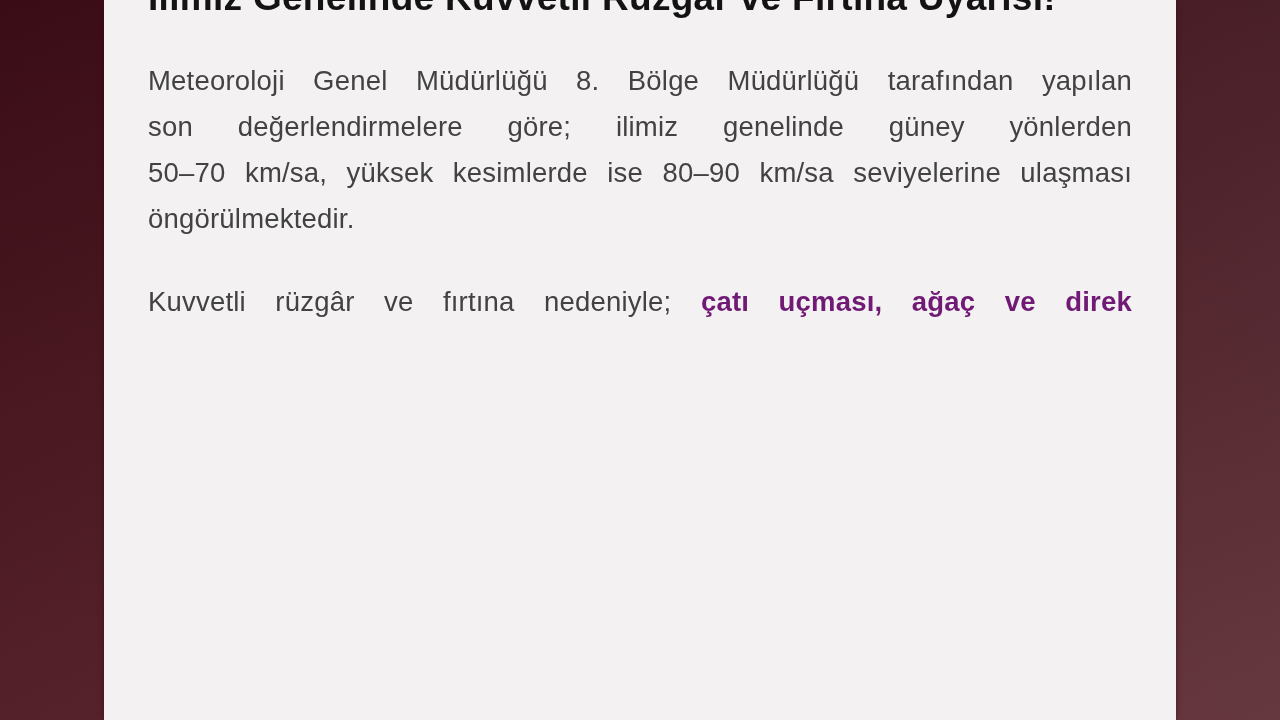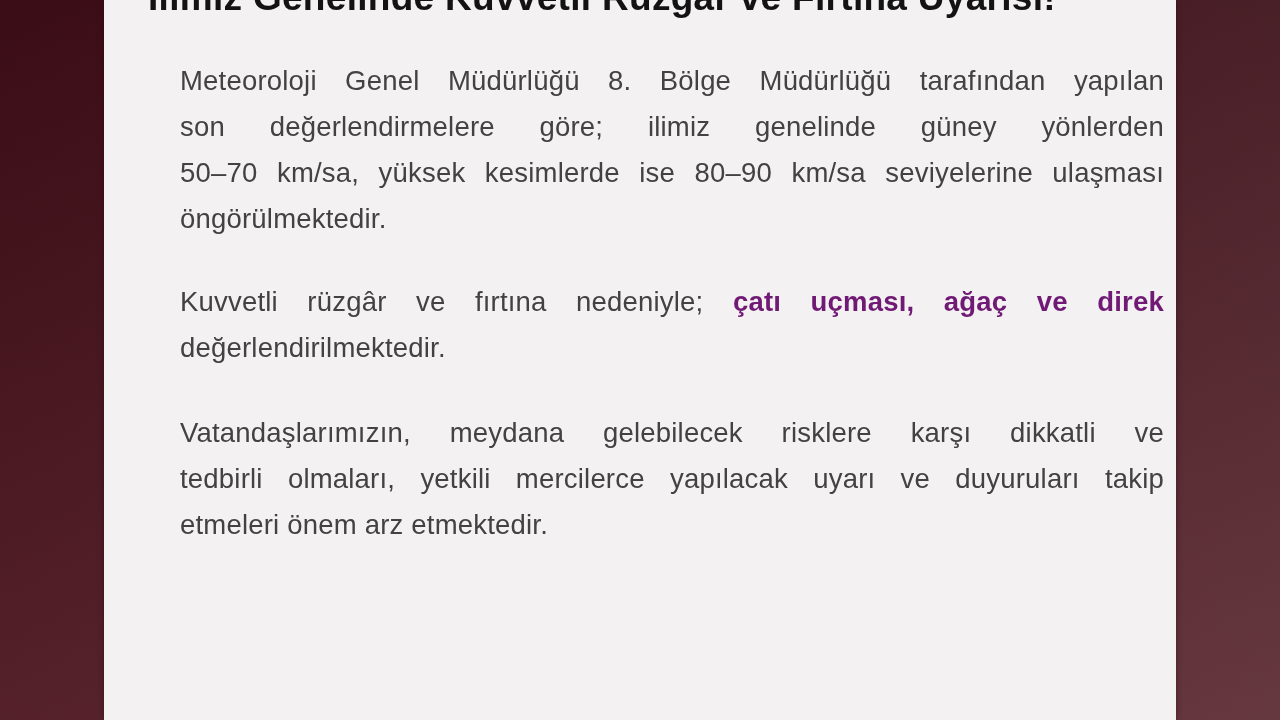--- a/index.html
+++ b/index.html
@@ -39,21 +39,21 @@
   }
   .para {
     font-size: 27.5px;
     line-height: 46px;
     color: #424242;
     letter-spacing: 0.2px;
   }
   .para-1 { margin-top: 38px; }
   .para-2 { margin-top: 37px; }
   .para-3 { margin-top: 39px; }
-  .line { width: 100%; margin-left: 32px; }
+  .line { width: 100%; }
   .just {
     text-align: justify;
     text-align-last: justify;
   }
   .last-line {
     text-align: right;
     text-align-last: left;
   }
   .b {
     font-weight: bold;
@@ -69,22 +69,16 @@
 
   <div class="para para-1">
     <div class="line just">Meteoroloji Genel Müdürlüğü 8. Bölge Müdürlüğü tarafından yapılan</div>
     <div class="line just">son değerlendirmelere göre; ilimiz genelinde güney yönlerden</div>
     <div class="line just">50–70 km/sa, yüksek kesimlerde ise 80–90 km/sa seviyelerine ulaşması</div>
     <div class="line last-line">öngörülmektedir.</div>
   </div>
 
   <div class="para para-2">
     <div class="line just"><span>Kuvvetli rüzgâr ve fırtına nedeniyle; </span><span class="b">çatı uçması, ağaç ve direk</span></div>
-    <div class="line last-line">değerlendirilmektedir.</div>
   </div>
 
-  <div class="para para-3">
-    <div class="line just">Vatandaşlarımızın, meydana gelebilecek risklere karşı dikkatli ve</div>
-    <div class="line just">tedbirli olmaları, yetkili mercilerce yapılacak uyarı ve duyuruları takip</div>
-    <div class="line last-line">etmeleri önem arz etmektedir.</div>
-  </div>
 
 </div>
 
 </body></html>

